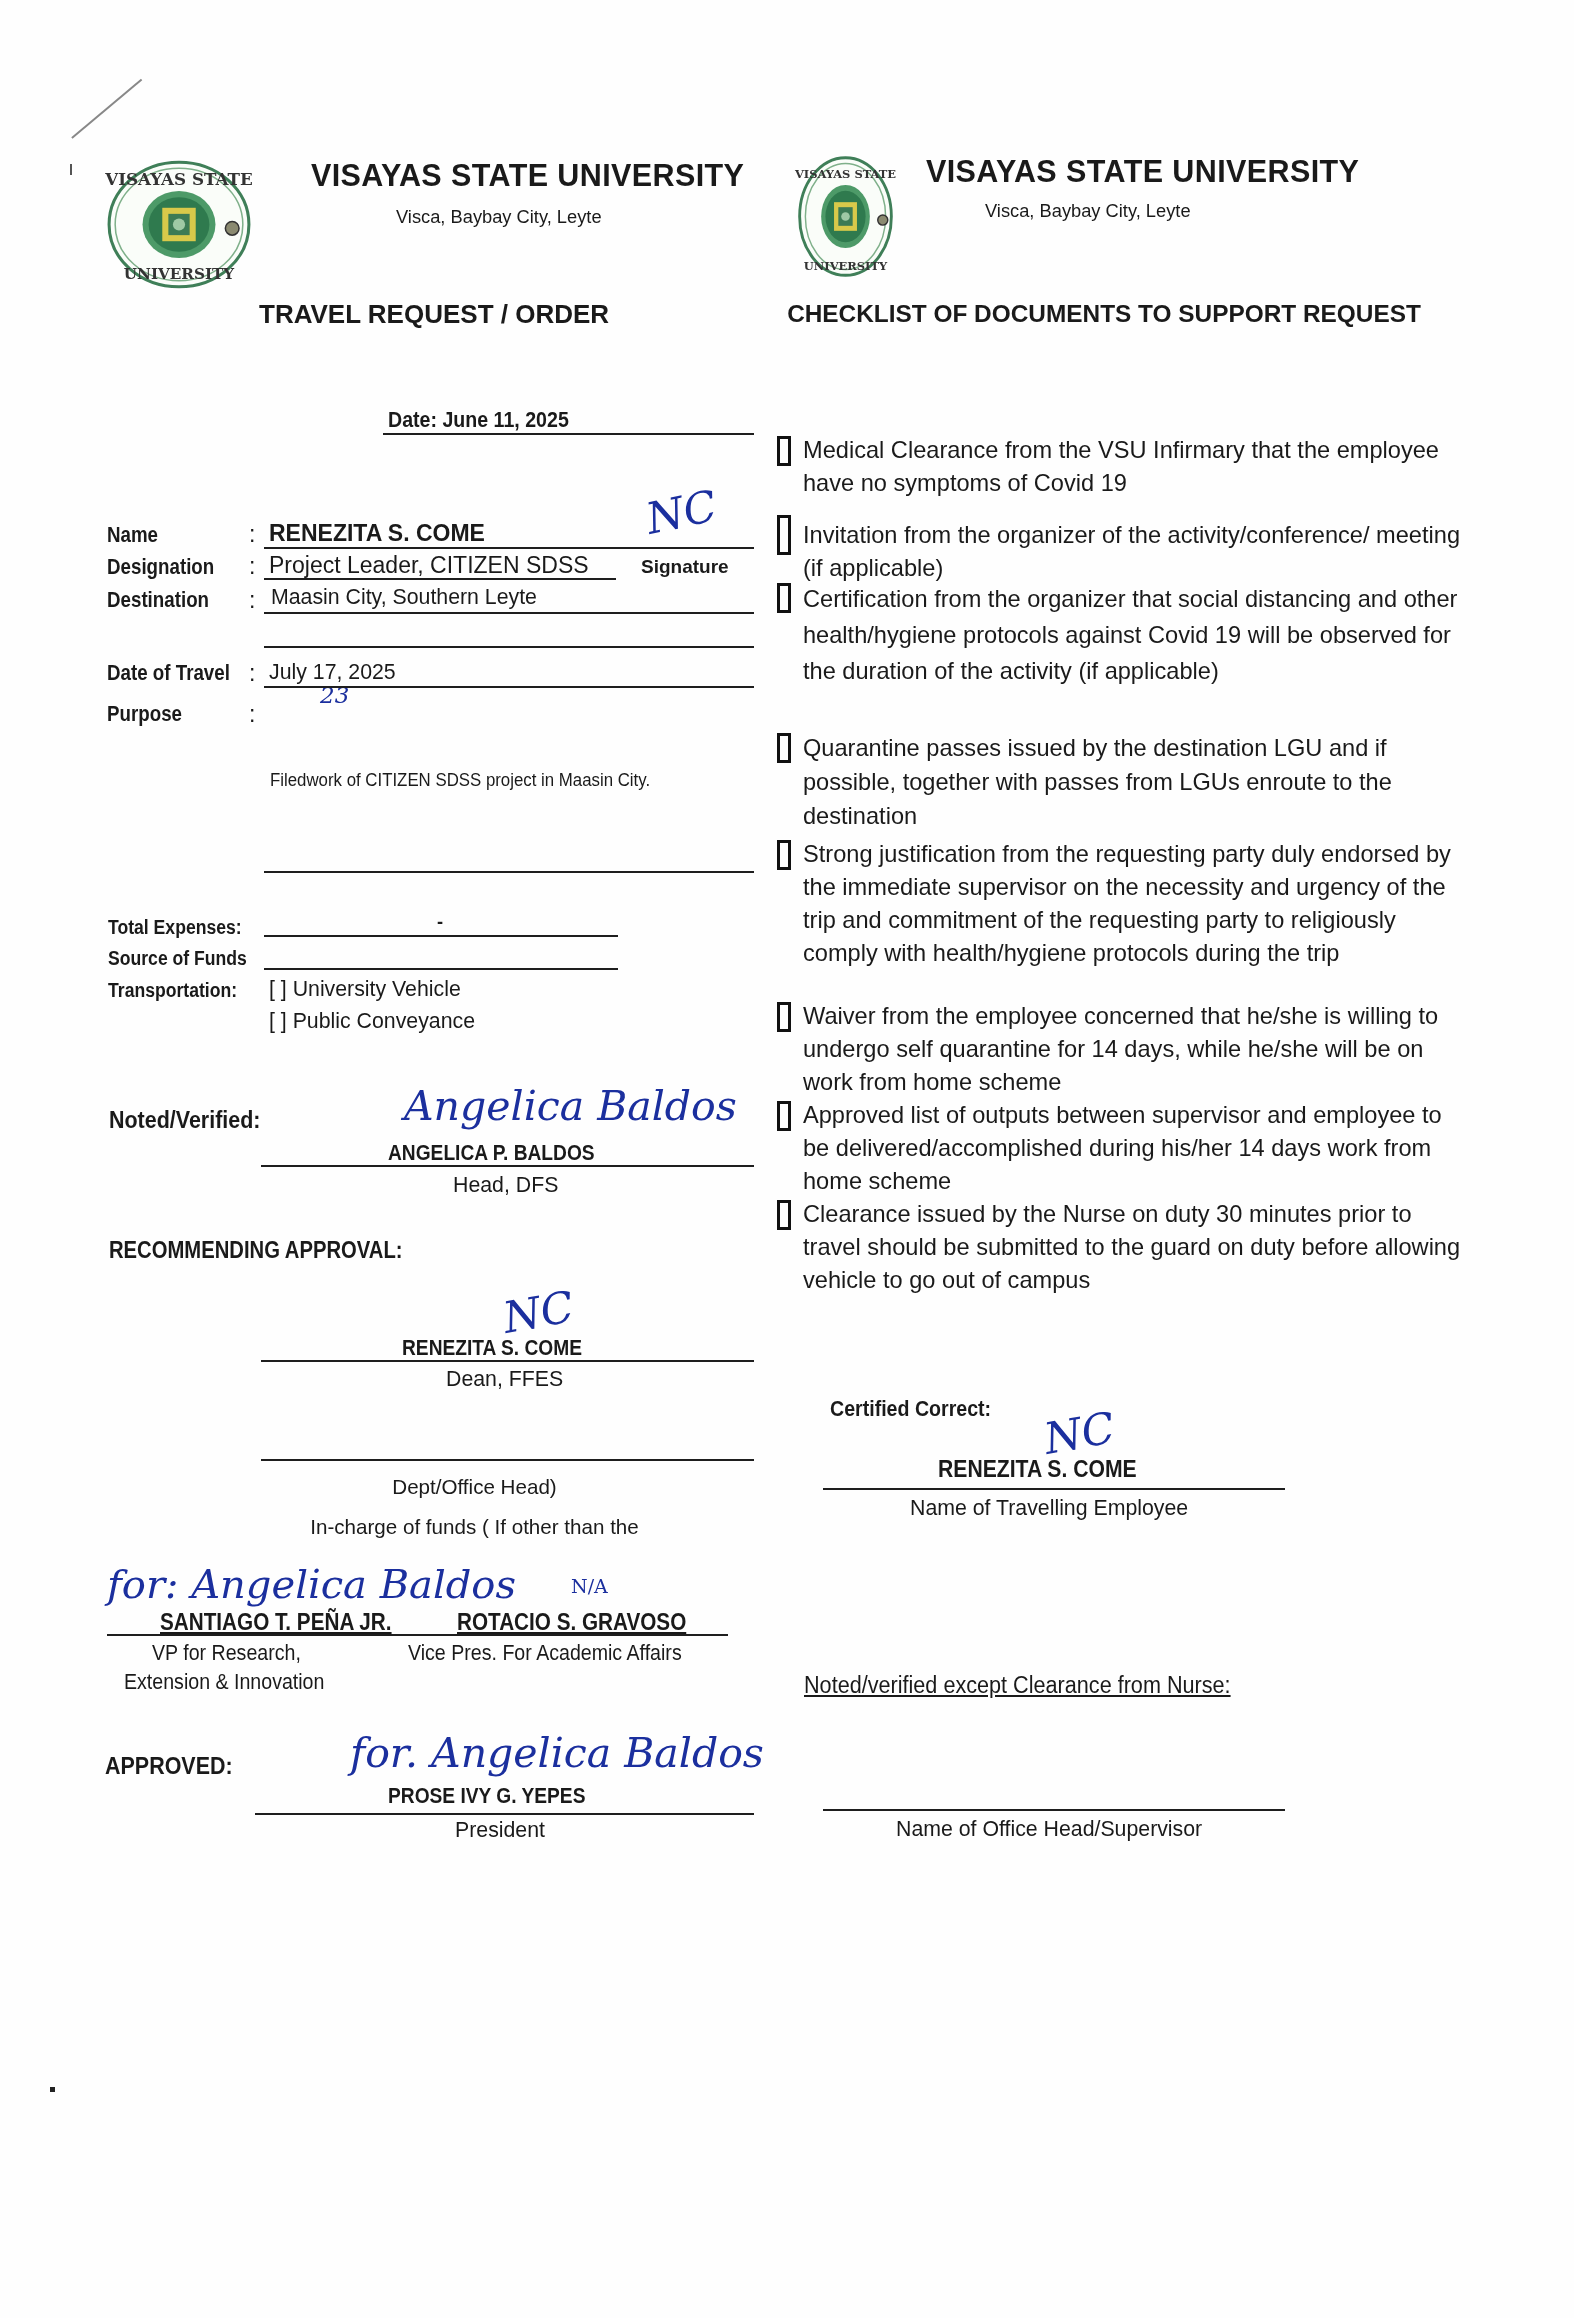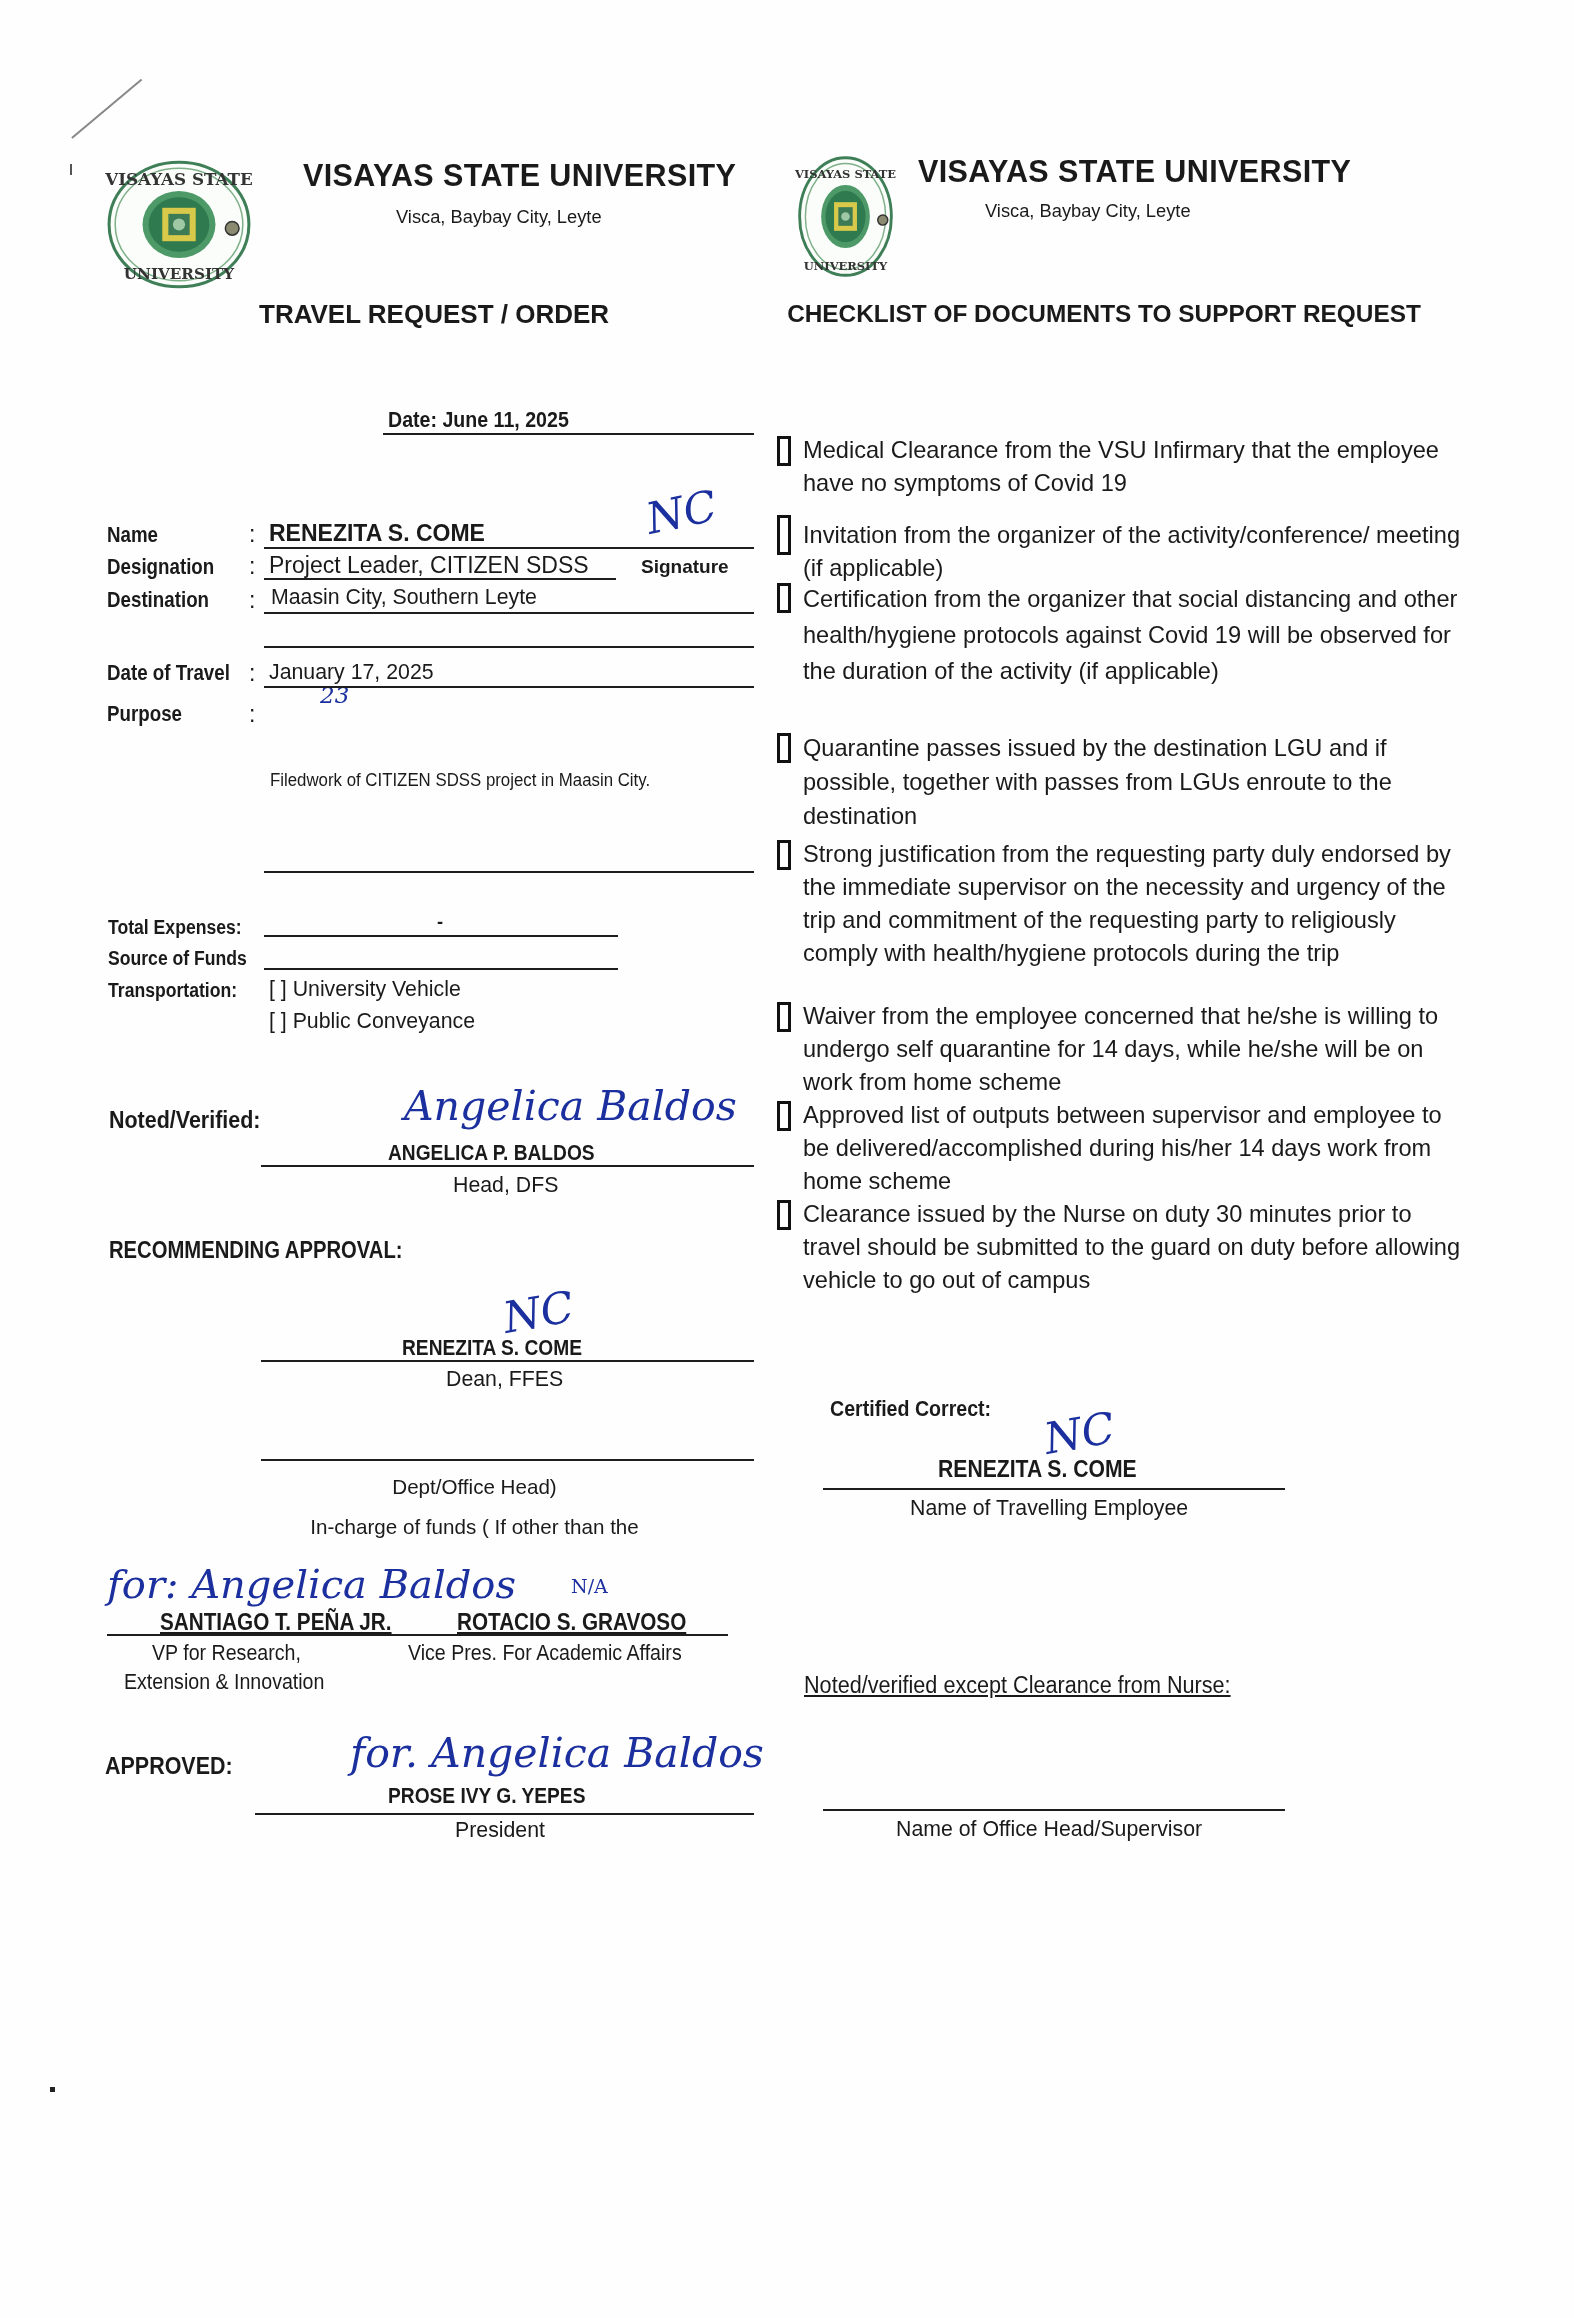--- a/index.html
+++ b/index.html
@@ -3,21 +3,21 @@
 <meta charset="utf-8">
 <style>
   html, body { margin: 0; padding: 0; }
   body {
     width: 1574px; height: 2319px; background: #fefefe; position: relative;
     font-family: "Liberation Sans", sans-serif; color: #1a1a1a; overflow: hidden;
   }
   .abs { position: absolute; }
   .b { font-weight: bold; }
   .logo { position: absolute; width: 152px; height: 137px; }
-  .uni-title { font-size: 30.5px; font-weight: bold; letter-spacing: 0.4px; }
+  .uni-title { font-size: 30.5px; font-weight: bold; letter-spacing: 0.4px; margin-left: 8px; }
   .uni-sub { font-size: 18.3px; }
   .doc-title { font-size: 26px; font-weight: bold; }
   .label { font-size: 21.3px; font-weight: bold; transform: scaleX(0.88); transform-origin: left; white-space: nowrap; }
   .val { font-size: 23px; white-space: nowrap; }
   .line { position: absolute; height: 2.3px; background: #1e1e1e; }
   .sig { color: #1b2f9e; font-family: "DejaVu Serif", serif; font-style: italic; white-space: nowrap; }
   .check-item { position: absolute; left: 777px; width: 686px; font-size: 23.6px; line-height: 33px; }
   .check-box { position: absolute; left: 0; top: 1.5px; width: 13.7px; height: 30.5px; border: 3px solid #111; box-sizing: border-box; }
   .check-text { margin-left: 26px; display: block; }
   .center { text-align: center; }
@@ -82,21 +82,21 @@
 <div class="abs b" style="left:641px;top:556px;font-size:19px;">Signature</div>
 
 <div class="abs label" style="left:107px;top:588px;">Destination</div>
 <div class="abs val" style="left:249px;top:587px;">:</div>
 <div class="abs val" style="left:271px;top:585px;font-size:21.3px;">Maasin City, Southern Leyte</div>
 <div class="line" style="left:264px;top:612px;width:490px;"></div>
 <div class="line" style="left:264px;top:646px;width:490px;"></div>
 
 <div class="abs label" style="left:107px;top:661px;">Date of Travel</div>
 <div class="abs val" style="left:249px;top:660px;">:</div>
-<div class="abs val" style="left:269px;top:660px;font-size:21.3px;">January 17, 2025</div>
+<div class="abs val" style="left:269px;top:660px;font-size:21.3px;">July 17, 2025</div>
 <div class="abs sig" style="left:320px;top:682px;font-size:23px;">23</div>
 <div class="line" style="left:264px;top:686px;width:490px;"></div>
 
 <div class="abs label" style="left:107px;top:702px;">Purpose</div>
 <div class="abs val" style="left:249px;top:701px;">:</div>
 <div class="abs" style="left:270px;top:769px;font-size:18.3px;transform:scaleX(0.92);transform-origin:left;white-space:nowrap;">Filedwork of CITIZEN SDSS project  in Maasin City.</div>
 <div class="line" style="left:264px;top:871px;width:490px;"></div>
 
 <div class="abs label" style="left:108px;top:916px;font-size:20px;">Total Expenses:</div>
 <div class="abs b" style="left:437px;top:911px;font-size:18.3px;">-</div>

